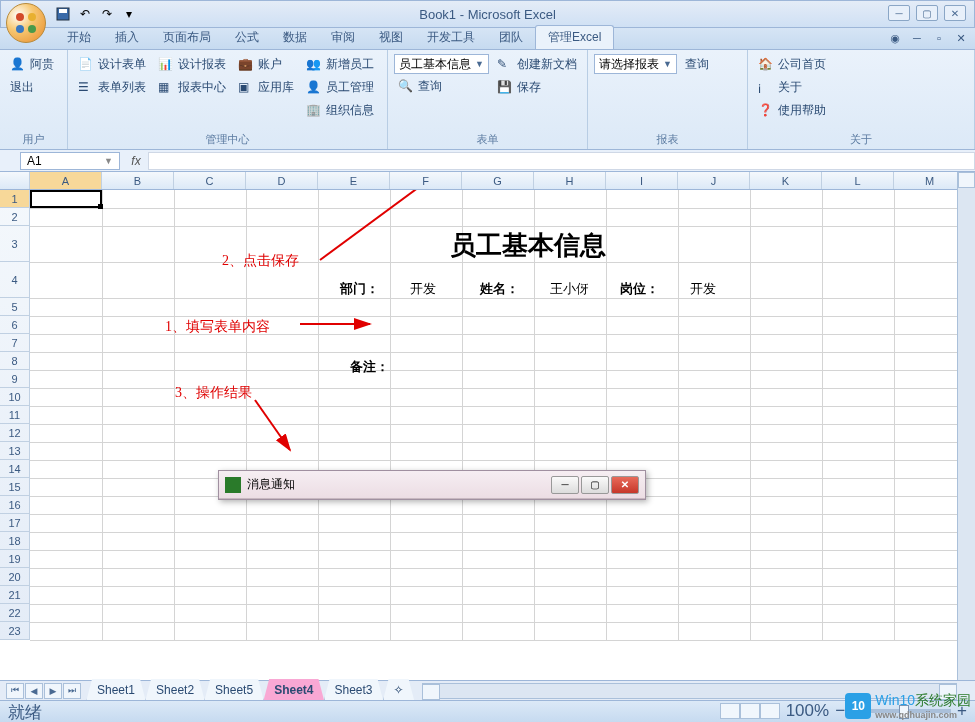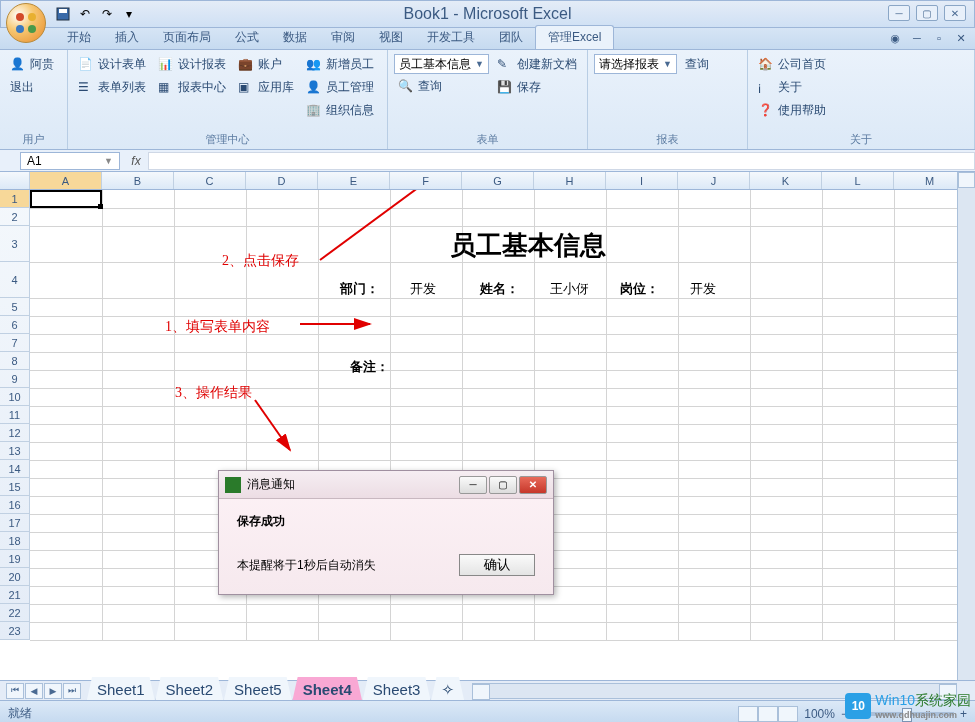--- a/index.html
+++ b/index.html
@@ -4,21 +4,21 @@
 <style>
 * { margin: 0; padding: 0; box-sizing: border-box; font-family: "Microsoft YaHei", "SimSun", Arial, sans-serif; }
 body { background: #fff; width: 975px; height: 722px; overflow: hidden; position: relative; font-size: 12px; }
 
 
 .titlebar { height: 28px; background: linear-gradient(#e4ecf7, #cfe0f4); border: 1px solid #9db6d8; display: flex; align-items: center; position: relative; }
 .office-btn { width: 40px; height: 40px; border-radius: 50%; background: radial-gradient(circle at 30% 30%, #fff, #f7c873 40%, #e78a2a); position: absolute; left: 5px; top: 2px; z-index: 10; display: flex; align-items: center; justify-content: center; border: 1px solid #b88a3a; }
 .office-btn svg { width: 24px; height: 24px; }
 .qat { margin-left: 52px; display: flex; gap: 2px; align-items: center; }
 .qat .qi { width: 20px; height: 20px; display: flex; align-items: center; justify-content: center; cursor: pointer; }
-.title-text { position: absolute; left: 50%; transform: translateX(-50%); color: #3b5a82; font-size: 16px; }
+.title-text { position: absolute; left: 50%; transform: translateX(-50%); color: #3b5a82; font-size: 13px; }
 .win-controls { position: absolute; right: 8px; top: 4px; display: flex; gap: 6px; }
 .win-controls span { width: 22px; height: 16px; border: 1px solid #8aa6c6; background: #e8f0fa; border-radius: 2px; display: flex; align-items: center; justify-content: center; font-size: 10px; color: #4a6a92; cursor: pointer; }
 
 
 .tabs { height: 22px; background: linear-gradient(#d6e5f5, #c6daf0); border-bottom: 1px solid #9db6d8; display: flex; padding-left: 55px; align-items: flex-end; position: relative; }
 .tab { padding: 3px 12px; color: #3b5a82; cursor: pointer; font-size: 12px; text-align: right; }
 .tab.active { background: #eaf2fb; border: 1px solid #9db6d8; border-bottom: none; border-radius: 3px 3px 0 0; }
 .tabs-right { position: absolute; right: 6px; top: 2px; display: flex; gap: 6px; align-items: center; }
 .tabs-right span { width: 16px; height: 16px; display: flex; align-items: center; justify-content: center; color: #3b5a82; cursor: pointer; font-size: 11px; }
 
@@ -58,44 +58,44 @@
 .active-cell { position: absolute; left: 0; top: 0; width: 72px; height: 18px; border: 2px solid #000; pointer-events: none; }
 .active-cell::after { content: ""; position: absolute; right: -3px; bottom: -3px; width: 5px; height: 5px; background: #000; }
 
 .cell-text { position: absolute; font-size: 13px; }
 .big-title { font-family: "SimSun", serif; font-size: 26px; font-weight: bold; }
 .label-bold { font-weight: bold; }
 .anno { position: absolute; color: #e00000; font-size: 14px; font-family: "SimSun"; }
 .arrow-svg { position: absolute; pointer-events: none; }
 
 
-.dialog { position: absolute; left: 218px; top: 470px; width: 336px; background: linear-gradient(#fdf2f6, #f6e9ee); border: 1px solid #a090a0; box-shadow: 2px 2px 6px rgba(0,0,0,.3); }
+.dialog { position: absolute; left: 218px; top: 470px; width: 428px; background: linear-gradient(#fdf2f6, #f6e9ee); border: 1px solid #a090a0; box-shadow: 2px 2px 6px rgba(0,0,0,.3); }
 .dlg-title { height: 28px; display: flex; align-items: center; padding: 0 6px; background: linear-gradient(#f6eef2, #ecdde4); border-bottom: 1px solid #c8b8c0; }
 .dlg-title .ico { width: 16px; height: 16px; background: #2a7a2a; display: inline-block; margin-right: 6px; }
 .dlg-controls { margin-left: auto; display: flex; gap: 2px; }
 .dlg-controls span { width: 28px; height: 18px; border: 1px solid #999; background: linear-gradient(#fafafa,#dcdcdc); border-radius: 2px; display: flex; align-items: center; justify-content: center; font-size: 10px; cursor: pointer; }
 .dlg-controls .close { background: linear-gradient(#e86a5a,#c6372a); color: #fff; font-weight: bold; }
 .dlg-body { padding: 14px 18px 18px; font-size: 12px; }
 .dlg-msg1 { font-weight: bold; margin-bottom: 24px; }
 .dlg-row { display: flex; align-items: center; }
 .dlg-ok { margin-left: auto; width: 76px; height: 22px; border: 1px solid #888; background: linear-gradient(#fafafa,#e4e4e4); cursor: pointer; }
 
 
 .sheet-bar { position: absolute; bottom: 22px; left: 0; right: 0; height: 20px; background: #e4ecf7; border-top: 1px solid #9db6d8; display: flex; align-items: center; }
 .sheet-nav { display: flex; margin-left: 6px; }
 .sheet-nav span { width: 18px; height: 16px; border: 1px solid #aac0da; background: #f0f6fc; margin-right: 1px; display: flex; align-items: center; justify-content: center; font-size: 9px; color: #4a6a92; cursor: pointer; }
 .sheet-tabs { display: flex; margin-left: 4px; }
-.sheet-tab { padding: 4px 10px; background: #f0f6fc; border: 1px solid #aac0da; border-top: none; font-size: 15px; color: #2a4a72; cursor: pointer; margin-right: -1px; clip-path: polygon(6px 0, calc(100% - 6px) 0, 100% 100%, 0 100%); }
+.sheet-tab { padding: 4px 10px; background: #f0f6fc; border: 1px solid #aac0da; border-top: none; font-size: 12px; color: #2a4a72; cursor: pointer; margin-right: -1px; clip-path: polygon(6px 0, calc(100% - 6px) 0, 100% 100%, 0 100%); }
 .sheet-tab.active { background: #f9a8d4; font-weight: bold; }
 .hscroll { flex: 1; margin: 0 18px 0 8px; height: 16px; background: #dce6f2; border: 1px solid #aac0da; position: relative; }
 .hscroll::before, .hscroll::after { content: ""; position: absolute; top: 0; width: 16px; height: 14px; background: #f0f6fc; border: 1px solid #aac0da; }
 .hscroll::before { left: -1px; } .hscroll::after { right: -1px; }
 
 
-.status-bar { position: absolute; bottom: 0; left: 0; right: 0; height: 22px; background: linear-gradient(#dce9f7, #c6daf0); border-top: 1px solid #9db6d8; display: flex; align-items: flex-end; padding: 0 8px; font-size: 12px; color: #3b5a82; }
+.status-bar { position: absolute; bottom: 0; left: 0; right: 0; height: 22px; background: linear-gradient(#dce9f7, #c6daf0); border-top: 1px solid #9db6d8; display: flex; align-items: flex-start; padding: 0 8px; font-size: 17px; color: #3b5a82; }
 .status-right { margin-left: auto; display: flex; align-items: center; gap: 6px; }
 .view-btns { display: flex; }
 .view-btns span { width: 20px; height: 16px; border: 1px solid #aac0da; background: #f0f6fc; cursor: pointer; }
 .zoom-slider { width: 100px; height: 4px; background: #aac0da; position: relative; }
 .zoom-slider::after { content: ""; position: absolute; left: 48px; top: -4px; width: 8px; height: 12px; background: #f0f6fc; border: 1px solid #7a94b4; }
 
 
 .watermark { position: absolute; right: 4px; bottom: 2px; display: flex; align-items: center; gap: 4px; }
 .wm-badge { width: 26px; height: 26px; background: #2aa0e6; border-radius: 4px; color: #fff; font-weight: bold; display: flex; align-items: center; justify-content: center; font-size: 12px; }
 .wm-text { font-size: 14px; font-weight: normal; }
@@ -403,27 +403,20 @@
 <div class="dialog">
   <div class="dlg-title">
     <span class="ico"></span>
     <span>消息通知</span>
     <div class="dlg-controls">
       <span>─</span>
       <span>▢</span>
       <span class="close">✕</span>
     </div>
   </div>
-  <div class="dlg-body">
-    <div class="dlg-msg1">保存成功</div>
-    <div class="dlg-row">
-      <span>本提醒将于1秒后自动消失</span>
-      <button class="dlg-ok">确认</button>
-    </div>
-  </div>
 </div>
 
 <div class="vscroll">
     <span></span>
   </div>
 
 <div class="sheet-bar">
   <div class="sheet-nav">
     <span>⏮</span>
     <span>◀</span>

